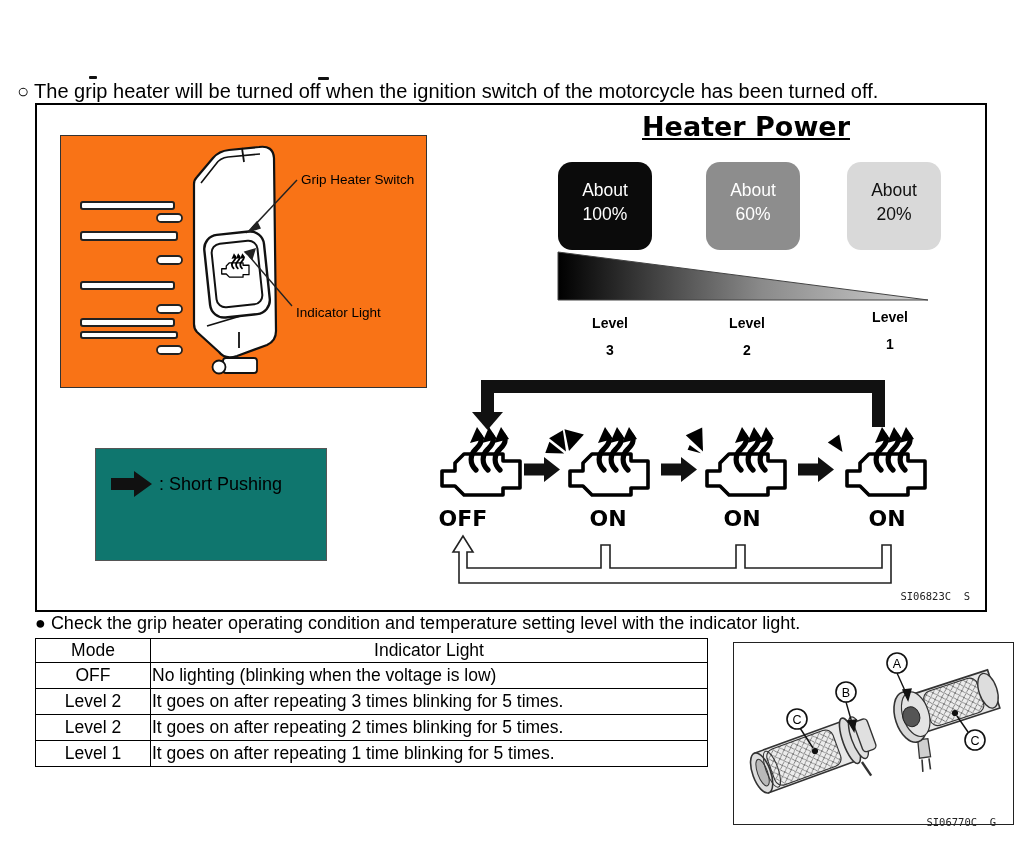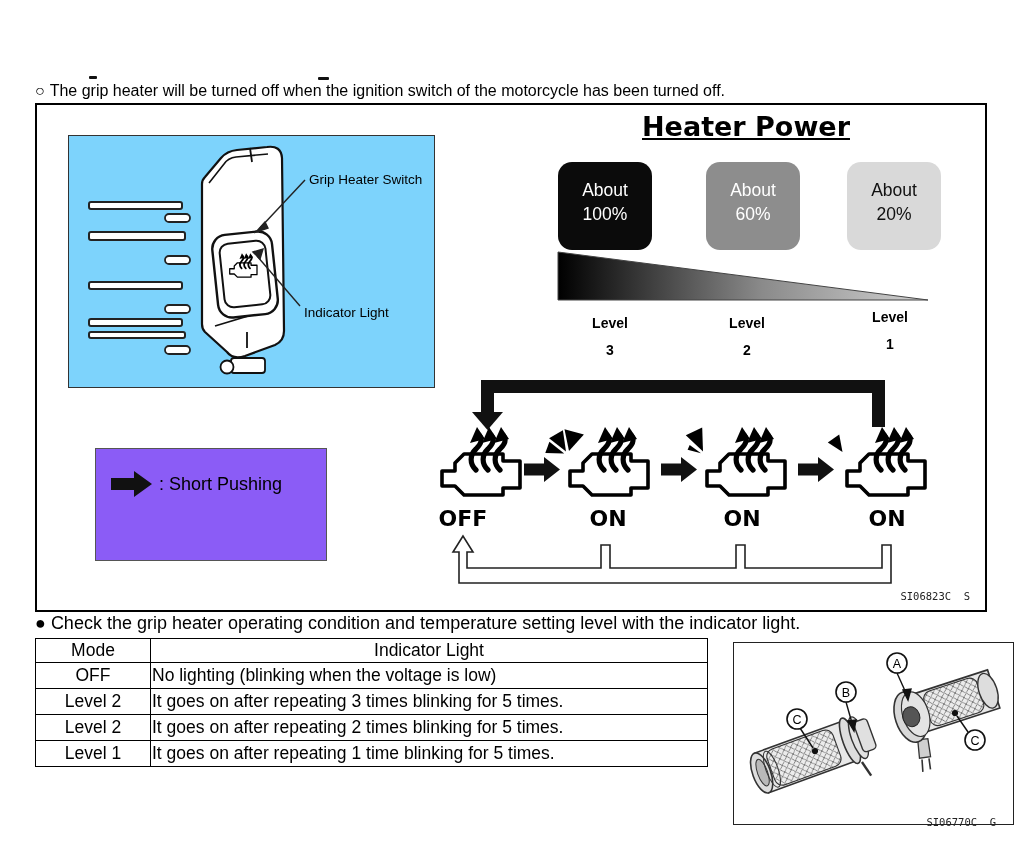--- a/index.html
+++ b/index.html
@@ -3,26 +3,26 @@
 <meta charset="utf-8">
 <style>
   html,body{margin:0;padding:0;background:#fff;}
   .page{position:relative;width:1024px;height:853px;background:#ffffff;
         font-family:"Liberation Sans",sans-serif;color:#000;overflow:hidden;}
   .abs{position:absolute;}
   .stray{position:absolute;background:#111;height:3px;border-radius:1px;}
   .stray1{left:89px;top:76px;width:8px;}
   .stray2{left:318px;top:77px;width:11px;}
 
-  .intro-line{left:35px;top:81px;width:960px;font-size:16px;line-height:20px;}
+  .intro-line{left:17px;top:81px;width:960px;font-size:20px;line-height:20px;}
   .bullet{display:inline-block;margin-right:5px;}
 
   .main-box{left:35px;top:103px;width:948px;height:505px;border:2px solid #000;background:#fff;}
 
-  .switch-fig{left:68px;top:135px;width:365px;height:251px;border:1.5px solid #333;background:#7dd3fc;}
+  .switch-fig{left:60px;top:135px;width:365px;height:251px;border:1.5px solid #333;background:#f97316;}
 
   .hp-title{left:556px;top:111px;width:380px;text-align:center;
             font-family:"DejaVu Sans",sans-serif;font-weight:bold;font-size:27px;text-decoration:underline;}
 
   .pbox{top:162px;width:94px;height:72px;border-radius:14px;text-align:center;
         font-size:17.5px;line-height:24px;padding-top:16px;box-sizing:content-box;
         font-family:"Liberation Sans",sans-serif;}
   .pbox1{left:558px;background:#0b0b0b;color:#ffffff;}
   .pbox2{left:706px;background:#8d8d8d;color:#ffffff;}
   .pbox3{left:847px;background:#d9d9d9;color:#111111;}
@@ -38,21 +38,21 @@
 
   .state{top:506px;width:64px;text-align:center;font-family:"DejaVu Sans",sans-serif;
          font-weight:bold;font-size:22px;}
   .st0{left:431px;} .st1{left:576px;} .st2{left:710px;} .st3{left:855px;}
 
   .figcode{font-family:"DejaVu Sans Mono",monospace;font-size:10.5px;color:#222;
            white-space:pre;text-align:right;}
   .code1{left:858px;top:590px;width:112px;}
   .code2{left:868px;top:816px;width:128px;}
 
-  .legend-box{left:95px;top:448px;width:230px;height:111px;border:1.6px solid #555;background:#8b5cf6;}
+  .legend-box{left:95px;top:448px;width:230px;height:111px;border:1.6px solid #555;background:#0f766e;}
   .legend-row{position:absolute;left:15px;display:flex;align-items:center;}
   .lrow1{top:22px;} .lrow2{top:58px;}
   .legend-label{font-size:18px;margin-left:6px;white-space:pre;}
 
   .check-line{left:35px;top:613px;width:980px;font-size:18px;line-height:20px;}
 
   table.mode-table{position:absolute;left:35px;top:638px;width:673px;
        border-collapse:collapse;table-layout:fixed;font-size:17.5px;}
   table.mode-table th, table.mode-table td{border:1.6px solid #000;font-weight:normal;
        padding:0;}

